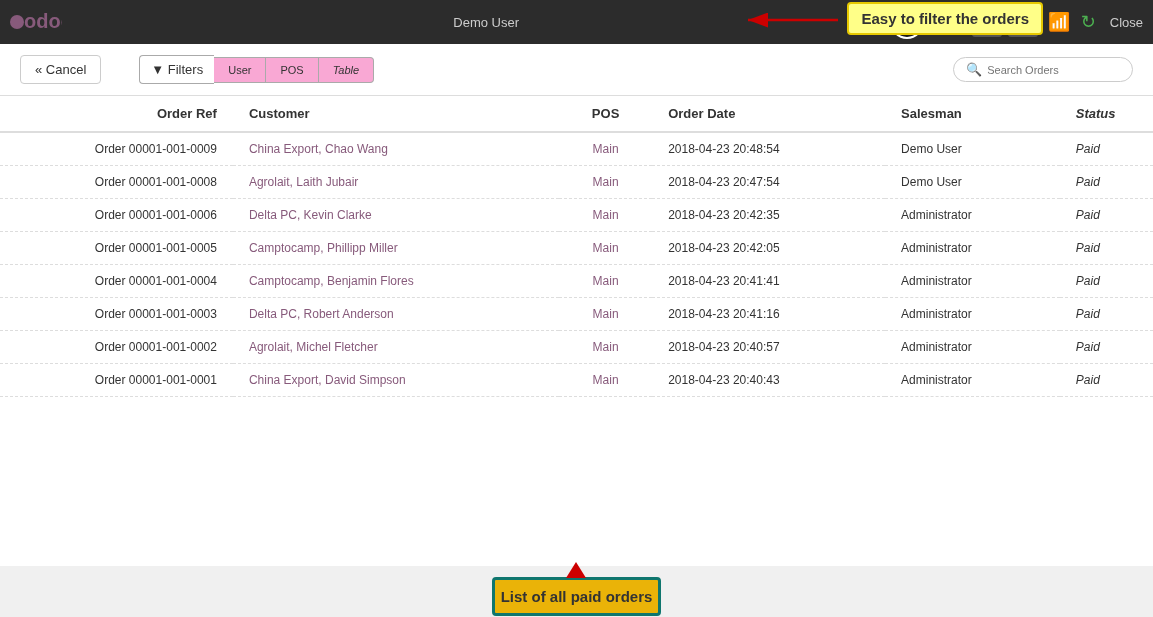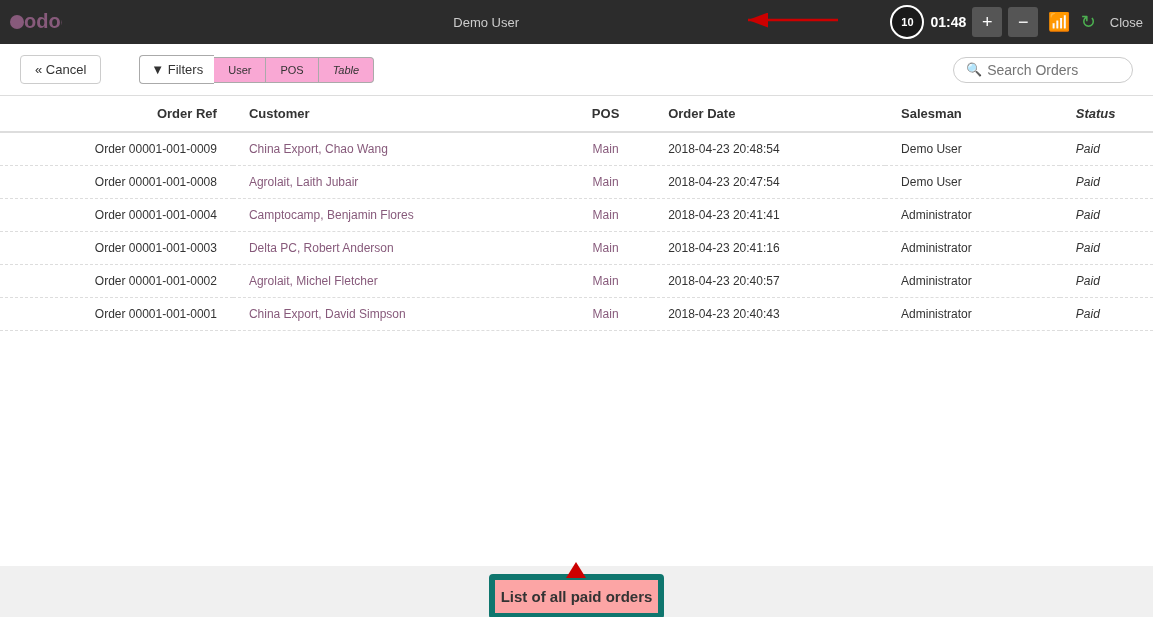--- a/index.html
+++ b/index.html
@@ -135,21 +135,21 @@
       align-items: center;
       border: 1px solid #ccc;
       border-radius: 20px;
       padding: 4px 12px;
       background: #fff;
       width: 180px;
     }
     .search-box input {
       border: none;
       outline: none;
-      font-size: 14px;
+      font-size: 11px;
       color: #a21caf;
       width: 140px;
       background: transparent;
     }
     .search-icon { color: #999; margin-right: 5px; font-size: 13px; }
 
     
     .table-container {
       background: #fff;
       overflow-y: auto;
@@ -191,22 +191,22 @@
     
     .bottom-area {
       background: #f0f0f0;
       height: 60px;
       display: flex;
       align-items: center;
       justify-content: center;
       position: relative;
     }
     .tooltip-bottom {
-      background: #fca5a5;
-      border: 6px solid #0f766e;
+      background: #eab308;
+      border: 3px solid #0f766e;
       padding: 8px 6px;
       font-size: 15px;
       font-weight: bold;
       color: #333;
       border-radius: 4px;
       position: relative;
     }
     .arrow-up {
       position: absolute;
       top: -18px;
@@ -247,20 +247,23 @@
   <div style="position:absolute; top:0; left:0; width:100%; height:44px; pointer-events:none;">
 
     <svg style="position:absolute; top:5px; right:295px; overflow:visible;" width="120" height="30">
       <defs>
         <marker id="arrowhead" markerWidth="8" markerHeight="6" refX="8" refY="3" orient="auto">
           <polygon points="0 0, 8 3, 0 6" fill="#cc0000"></polygon>
         </marker>
       </defs>
       <line x1="100" y1="15" x2="10" y2="15" stroke="#cc0000" stroke-width="2.5" marker-end="url(#arrowhead)"></line>
     </svg>
+    <div class="tooltip-top">
+      <span>Easy to filter the orders</span>
+    </div>
   </div>
 </div>
 
 <div class="filterbar">
   <button class="cancel-btn">« Cancel</button>
   <div class="filter-section">
     <button class="filters-btn">▼ Filters</button>
     <button class="filter-group-btn">User</button>
     <button class="filter-group-btn">POS</button>
     <button class="filter-group-btn">Table</button>
@@ -294,20 +297,36 @@
   </tr>
         <tr>
     <td class="col-order">Order 00001-001-0008</td>
     <td class="col-customer customer-cell">Agrolait, Laith Jubair</td>
     <td class="col-pos pos-cell">Main</td>
     <td class="col-date">2018-04-23 20:47:54</td>
     <td class="col-salesman">Demo User</td>
     <td class="col-status">Paid</td>
   </tr>
         <tr>
+    <td class="col-order">Order 00001-001-0006</td>
+    <td class="col-customer customer-cell">Delta PC, Kevin Clarke</td>
+    <td class="col-pos pos-cell">Main</td>
+    <td class="col-date">2018-04-23 20:42:35</td>
+    <td class="col-salesman">Administrator</td>
+    <td class="col-status">Paid</td>
+  </tr>
+        <tr>
+    <td class="col-order">Order 00001-001-0005</td>
+    <td class="col-customer customer-cell">Camptocamp, Phillipp Miller</td>
+    <td class="col-pos pos-cell">Main</td>
+    <td class="col-date">2018-04-23 20:42:05</td>
+    <td class="col-salesman">Administrator</td>
+    <td class="col-status">Paid</td>
+  </tr>
+        <tr>
     <td class="col-order">Order 00001-001-0004</td>
     <td class="col-customer customer-cell">Camptocamp, Benjamin Flores</td>
     <td class="col-pos pos-cell">Main</td>
     <td class="col-date">2018-04-23 20:41:41</td>
     <td class="col-salesman">Administrator</td>
     <td class="col-status">Paid</td>
   </tr>
         <tr>
     <td class="col-order">Order 00001-001-0003</td>
     <td class="col-customer customer-cell">Delta PC, Robert Anderson</td>

